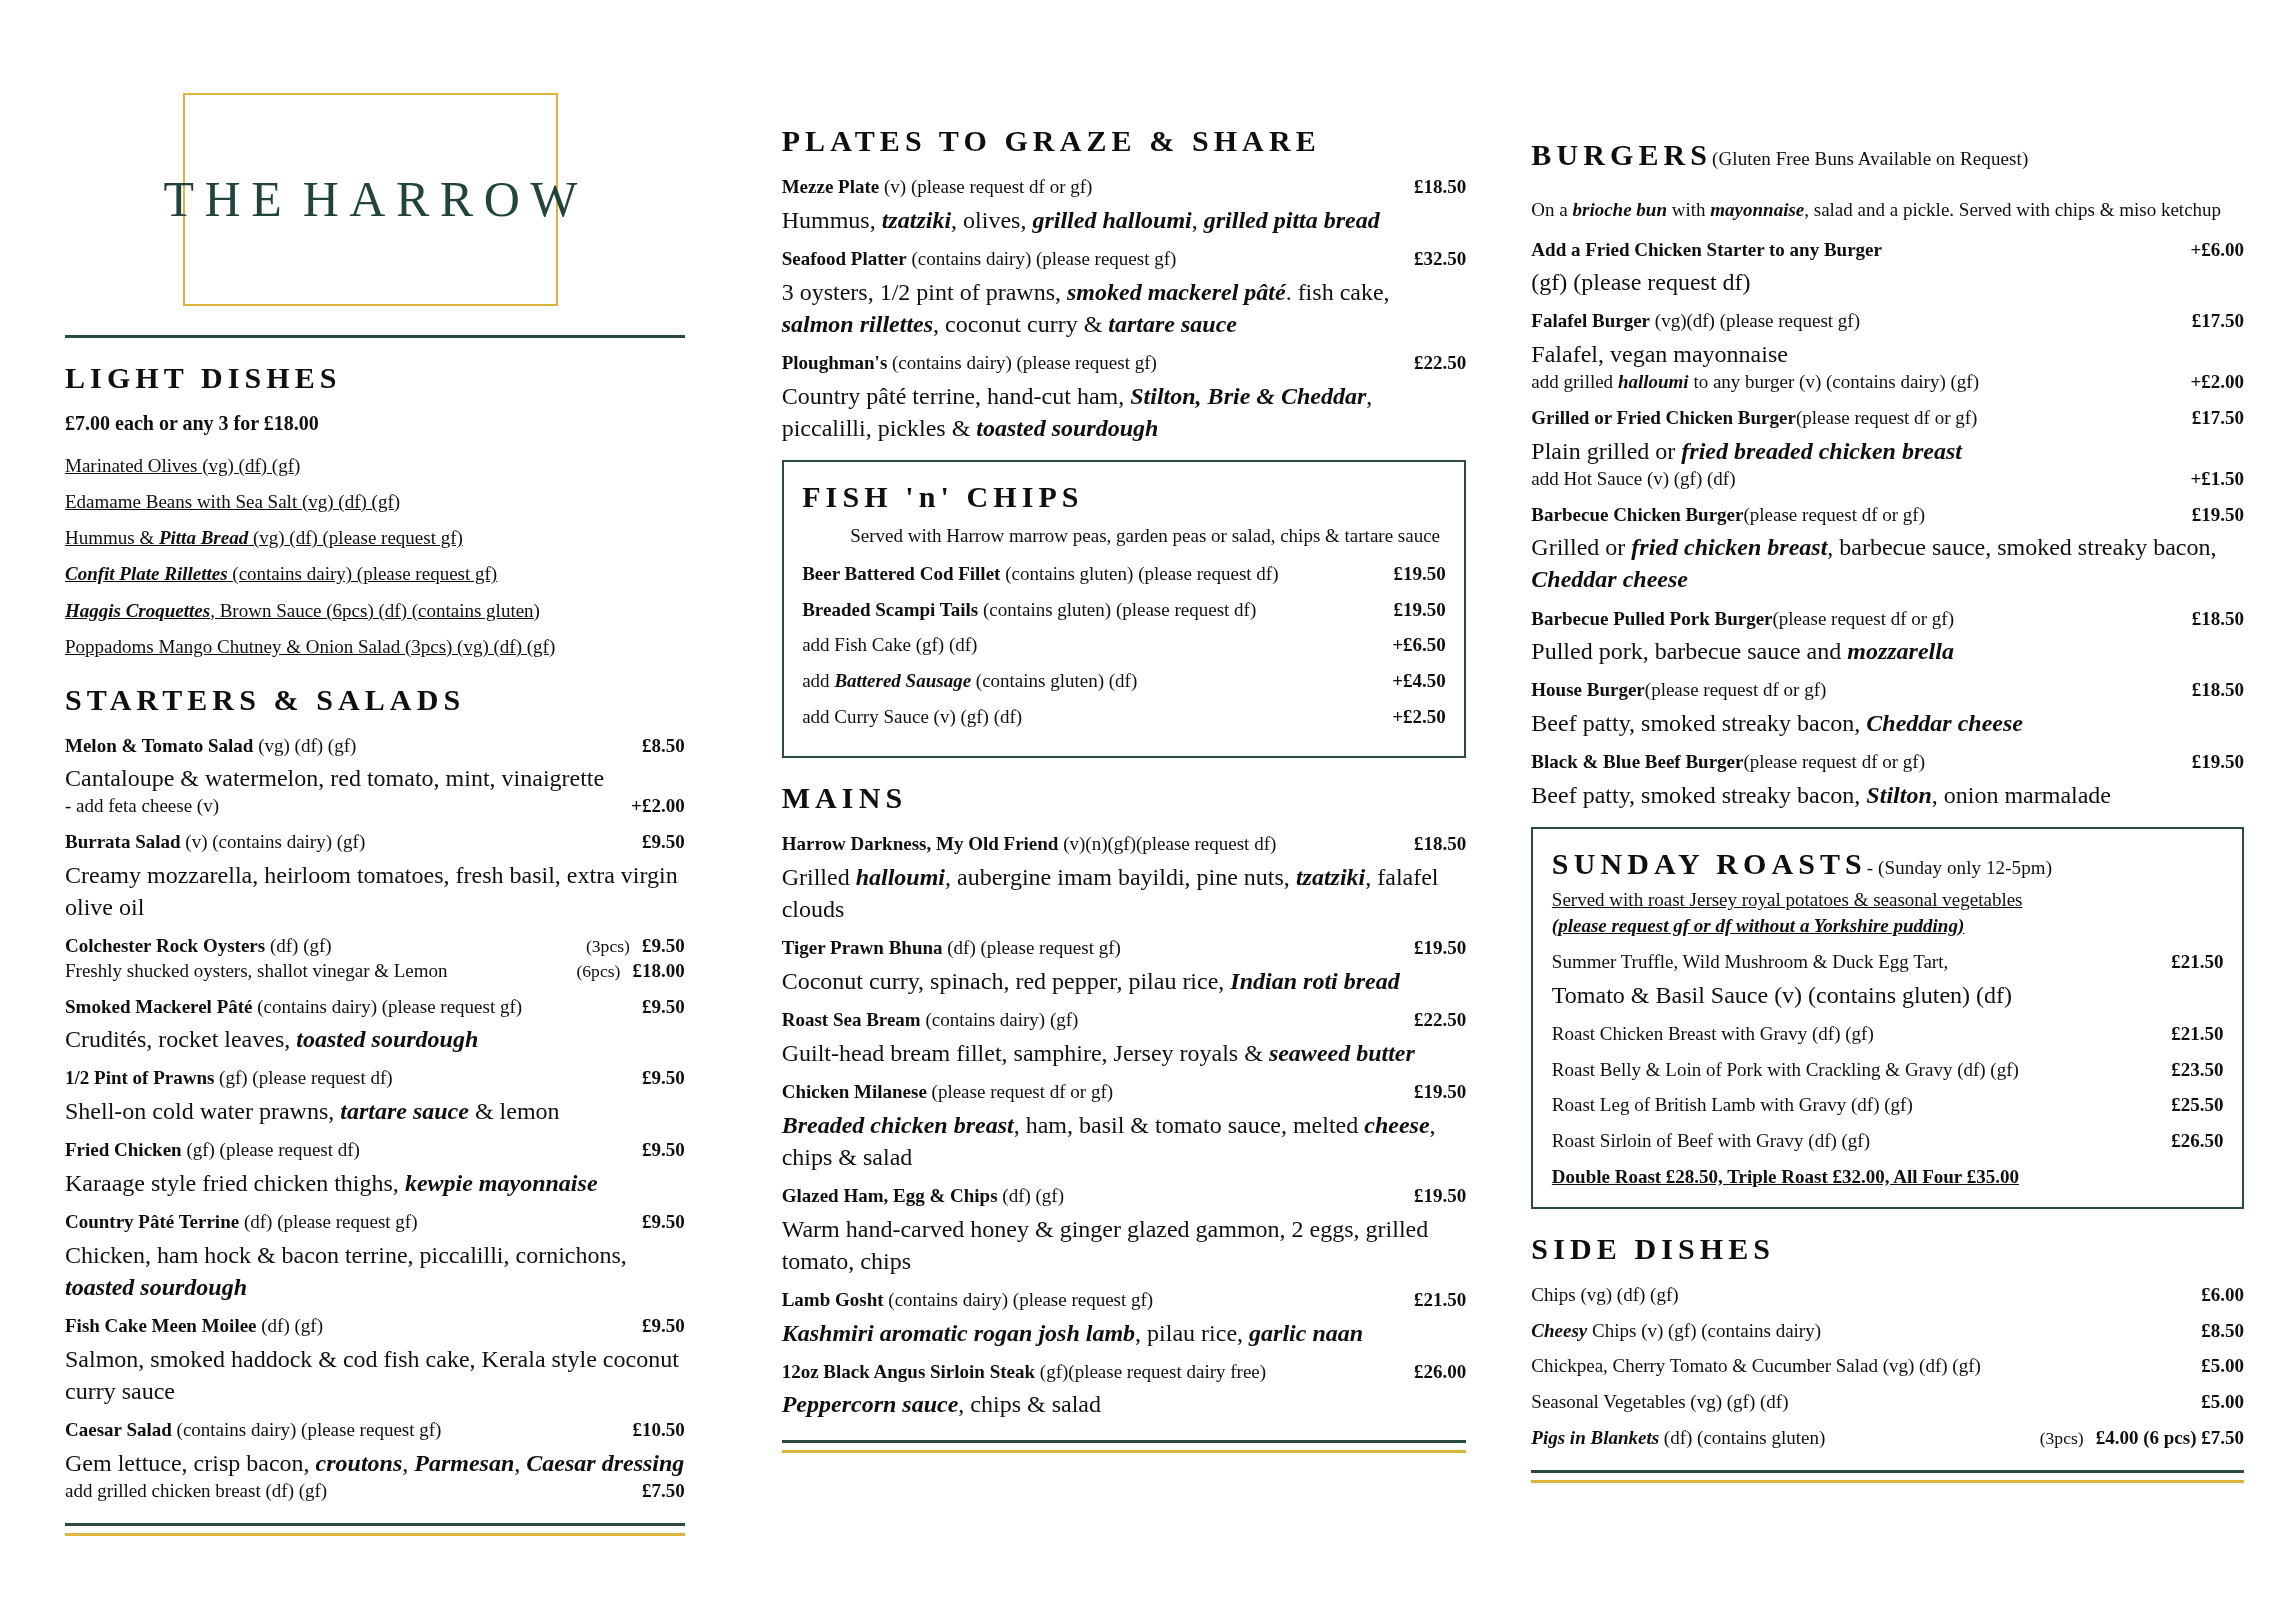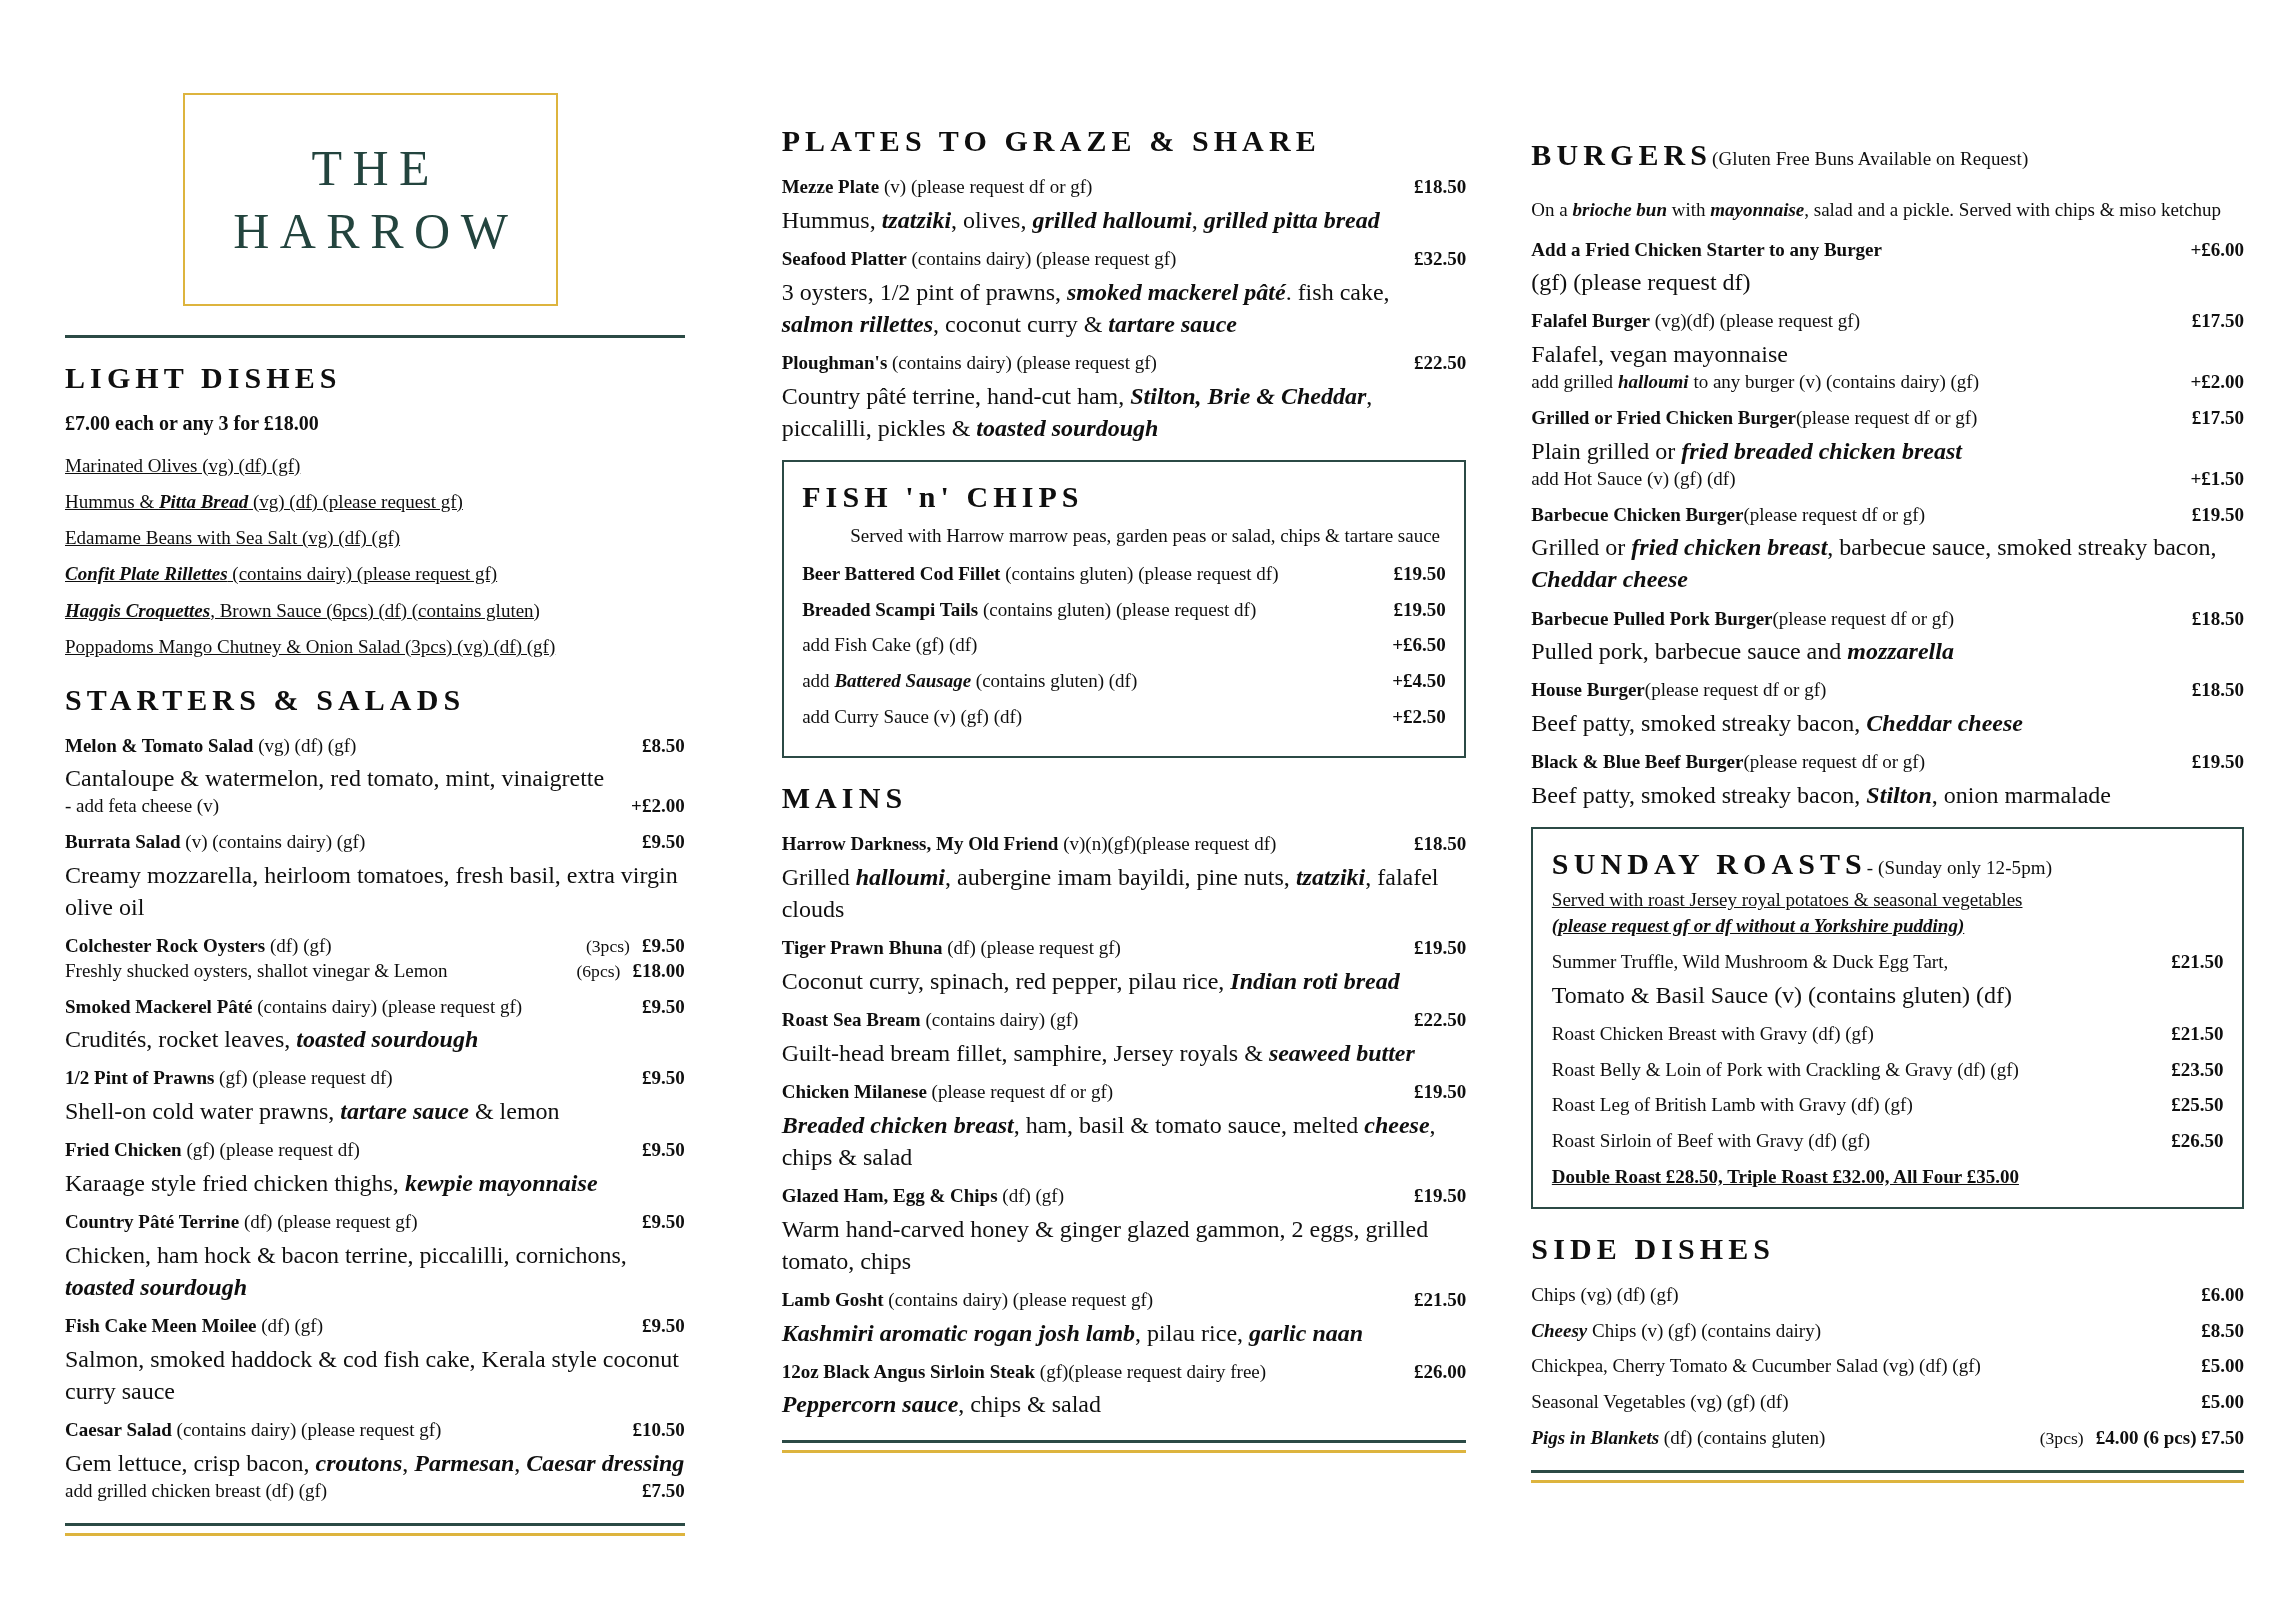--- a/index.html
+++ b/index.html
@@ -24,21 +24,21 @@
   }
   .col1{width:722px;padding:93px 37px 0 65px;}
   .col2{width:782px;padding:125px 37px 16px 60px;}
   .col3{width:792px;padding:139px 51px 0 28px;}
 
   
   .logo-box{
     width:375px;height:213px;
     border:2.3px solid #ddb43e;
     margin:0 auto 0 118px;
-    display:flex;flex-direction:column;
+    display:flex;flex-direction:row;
     align-items:center;justify-content:center;
     box-sizing:border-box;
   }
   .logo-line{
     color:#23443e;
     font-size:50px;
     letter-spacing:0.21em;
     line-height:1.26;
     text-indent:0.21em;
     font-weight:400;
@@ -121,22 +121,22 @@
       <div class="logo-line">THE</div>
       <div class="logo-line">HARROW</div>
     </div>
 
     <hr class="rule-dark">
 
     <h2 class="sec">LIGHT DISHES</h2>
     <div class="leadprice">£7.00 each or any 3 for £18.00</div>
     <div id="light-items">
         <div class="simple">Marinated Olives (vg) (df) (gf)</div>
+        <div class="simple">Edamame Beans with Sea Salt (vg) (df) (gf)</div>
         <div class="simple">Hummus &amp; <i>Pitta Bread</i> (vg) (df) (please request gf)</div>
-        <div class="simple">Edamame Beans with Sea Salt (vg) (df) (gf)</div>
         <div class="simple"><i>Confit Plate Rillettes</i> (contains dairy) (please request gf)</div>
         <div class="simple"><i>Haggis Croquettes</i>, Brown Sauce (6pcs) (df) (contains gluten)</div>
         <div class="simple">Poppadoms Mango Chutney &amp; Onion Salad (3pcs) (vg) (df) (gf)</div>
       </div>
 
     <h2 class="sec">STARTERS &amp; SALADS</h2>
     <div id="starters-items">
         <div class="item">
           <div class="row">
             <div class="nm "><b>Melon &amp; Tomato Salad</b> (vg) (df) (gf)</div>

